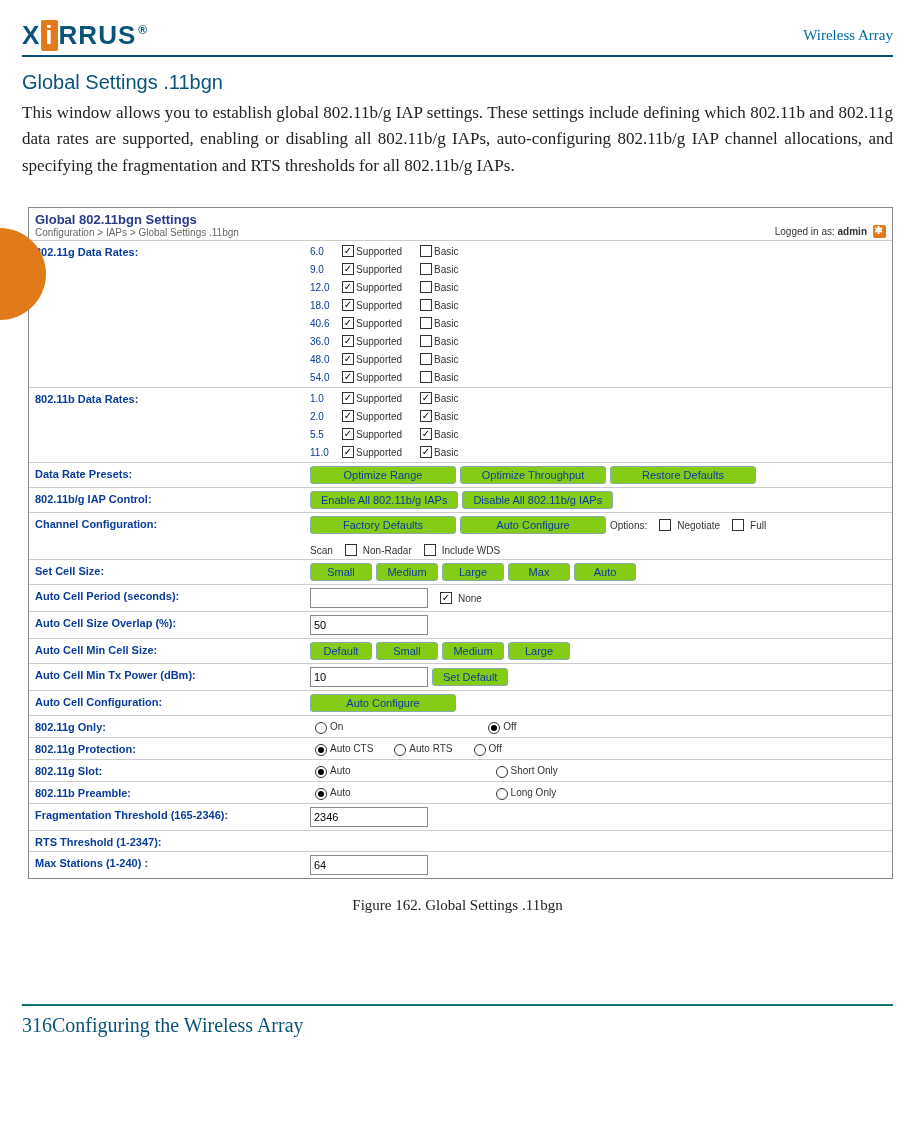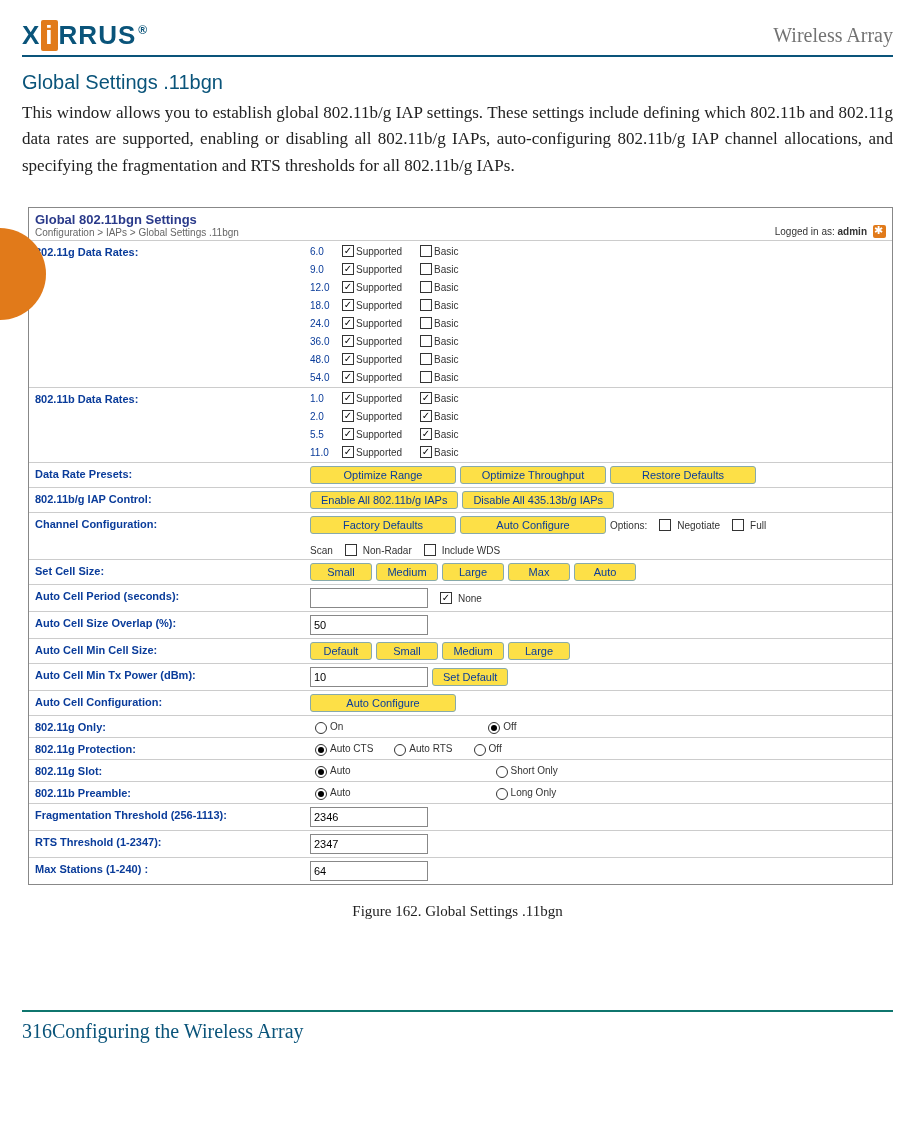--- a/index.html
+++ b/index.html
@@ -1,41 +1,41 @@
 <!DOCTYPE html>
 <html><head>
 <meta charset="utf-8">
 <style>
   body{margin:0;font-family:Georgia,'Times New Roman',serif;background:#fff;color:#222;width:901px}
   .page{padding:20px 8px 10px 22px;box-sizing:border-box}
   .hdr{display:flex;align-items:center;justify-content:space-between;border-bottom:2px solid #0a547a;padding-bottom:4px}
   .brand{font-family:Arial,Helvetica,sans-serif;font-weight:900;font-size:26px;letter-spacing:1px;color:#0a547a}
   .brand .i{display:inline-block;background:#e17a1a;color:#fff;padding:0 4px;border-radius:2px;margin:0 1px}
   .brand .r{font-size:12px;vertical-align:super;color:#0a547a;margin-left:2px}
-  .hdr-r{font-family:Georgia,serif;font-size:20px;color:#737373}
+  .hdr-r{font-family:Georgia,serif;font-size:15px;color:#0369a1}
   .h2{font-family:Arial,Helvetica,sans-serif;color:#0a547a;font-weight:normal;font-size:20px;margin:14px 0 6px}
   .intro{font-size:17px;line-height:1.55;text-align:justify;margin-bottom:28px}
   .bub{position:absolute;left:0;top:228px;width:46px;height:92px;background:#e17a1a;border-top-right-radius:46px;border-bottom-right-radius:46px}
   .shot{font-family:Arial,Helvetica,sans-serif;font-size:11px;color:#333;border:1px solid #888;margin-left:6px}
   .shot-hdr{display:flex;justify-content:space-between;align-items:flex-end;padding:4px 6px 2px 6px;color:#0a3c9a}
   .shot-hdr .lft{font-size:11px}
   .ttl{font-weight:bold;color:#2a3a8a;font-size:13px}
   .bc{font-size:10px;color:#666}
   .shot-hdr .rgt{font-size:10px;color:#333;display:flex;align-items:center;gap:6px}
   .gear{display:inline-block;width:13px;height:13px;background:#e17a1a;border-radius:2px;position:relative}
   .gear::after{content:"✱";color:#fff;position:absolute;left:1px;top:-1px;font-size:11px}
   .row{display:flex;border-top:1px solid #ccc;padding:3px 6px;align-items:flex-start}
   .lab{width:275px;color:#0a3c9a;font-weight:bold;font-size:11px;padding-top:2px}
   .ct{flex:1;display:flex;flex-wrap:wrap;align-items:center;gap:4px}
   .rate{display:flex;align-items:center;font-size:10px;margin:1px 0;width:360px}
   .rate .n{width:24px;color:#0a3c9a}
   .cb{appearance:none;width:12px;height:12px;border:1px solid #333;display:inline-flex;align-items:center;justify-content:center;font-size:10px;margin:0 2px 0 8px}
   .cb:checked::after{content:"✓";line-height:1}
   .chklabel{min-width:56px}
-  .btn{display:inline-block;border:1px solid #8aa;background:#fde047;color:#0a3c9a;font-size:11px;padding:2px 10px;border-radius:3px;text-align:center;min-width:40px;cursor:pointer}
+  .btn{display:inline-block;border:1px solid #8aa;background:#84cc16;color:#0a3c9a;font-size:11px;padding:2px 10px;border-radius:3px;text-align:center;min-width:40px;cursor:pointer}
   .btn.wide{min-width:124px}
   .txt{border:1px solid #888;height:16px;font-size:11px;padding:1px 3px;width:110px}
   .rad{appearance:none;width:12px;height:12px;border:1px solid #333;border-radius:50%;display:inline-block;margin-right:3px;position:relative}
   .rad:checked::after{content:"";position:absolute;left:2px;top:2px;width:6px;height:6px;background:#000;border-radius:50%}
   .opt{font-size:10px;color:#333;margin-right:12px;display:inline-flex;align-items:center}
   .dim{color:#aaa}
   .cap{text-align:center;font-family:Georgia,serif;font-size:15px;margin:18px 0 90px}
   .ftr{display:flex;border-top:2px solid #0f766e;padding-top:8px;font-size:20px}
   .pnum{color:#0a547a}
   .ftxt{color:#0a547a;font-family:Georgia,serif}
@@ -94,21 +94,21 @@
             <span class="chklabel">Basic</span>
           </div>
           <div class="rate">
             <span class="n">18.0</span>
             <input type="checkbox" class="cb" checked="" style="">
             <span class="chklabel">Supported</span>
             <input type="checkbox" class="cb" style="">
             <span class="chklabel">Basic</span>
           </div>
           <div class="rate">
-            <span class="n">24.0</span>
+            <span class="n">40.6</span>
             <input type="checkbox" class="cb" checked="" style="">
             <span class="chklabel">Supported</span>
             <input type="checkbox" class="cb" style="">
             <span class="chklabel">Basic</span>
           </div>
           <div class="rate">
             <span class="n">36.0</span>
             <input type="checkbox" class="cb" checked="" style="">
             <span class="chklabel">Supported</span>
             <input type="checkbox" class="cb" style="">
@@ -171,21 +171,21 @@
         <span class="btn wide">Optimize Range</span>
         <span class="btn wide">Optimize Throughput</span>
         <span class="btn wide">Restore Defaults</span>
       </div>
     </div>
 
     <div class="row">
       <div class="lab">802.11b/g IAP Control:</div>
       <div class="ct">
         <span class="btn wide">Enable All 802.11b/g IAPs</span>
-        <span class="btn wide">Disable All 435.13b/g IAPs</span>
+        <span class="btn wide">Disable All 802.11b/g IAPs</span>
       </div>
     </div>
 
     <div class="row">
       <div class="lab">Channel Configuration:</div>
       <div class="ct" style="flex-wrap:wrap">
         <span class="btn wide">Factory Defaults</span>
         <span class="btn wide">Auto Configure</span>
         <span class="small">Options:</span>
         <input type="checkbox" class="cb" style="">
@@ -310,31 +310,28 @@
           </span>
         <span class="spacer"></span>
         <span class="opt">
             <input type="radio" class="rad" name="bpre" style="">
             <span>Long Only</span>
           </span>
       </div>
     </div>
 
     <div class="row">
-      <div class="lab">Fragmentation Threshold (256-1113):</div>
+      <div class="lab">Fragmentation Threshold (165-2346):</div>
       <div class="ct">
           <input class="txt" value="2346" style="">
         </div>
     </div>
 
     <div class="row">
       <div class="lab">RTS Threshold (1-2347):</div>
-      <div class="ct">
-          <input class="txt" value="2347" style="">
-        </div>
     </div>
 
     <div class="row" style="border-bottom:0">
       <div class="lab">Max Stations (1-240) :</div>
       <div class="ct">
           <input class="txt" value="64" style="">
         </div>
     </div>
   </div>
 

